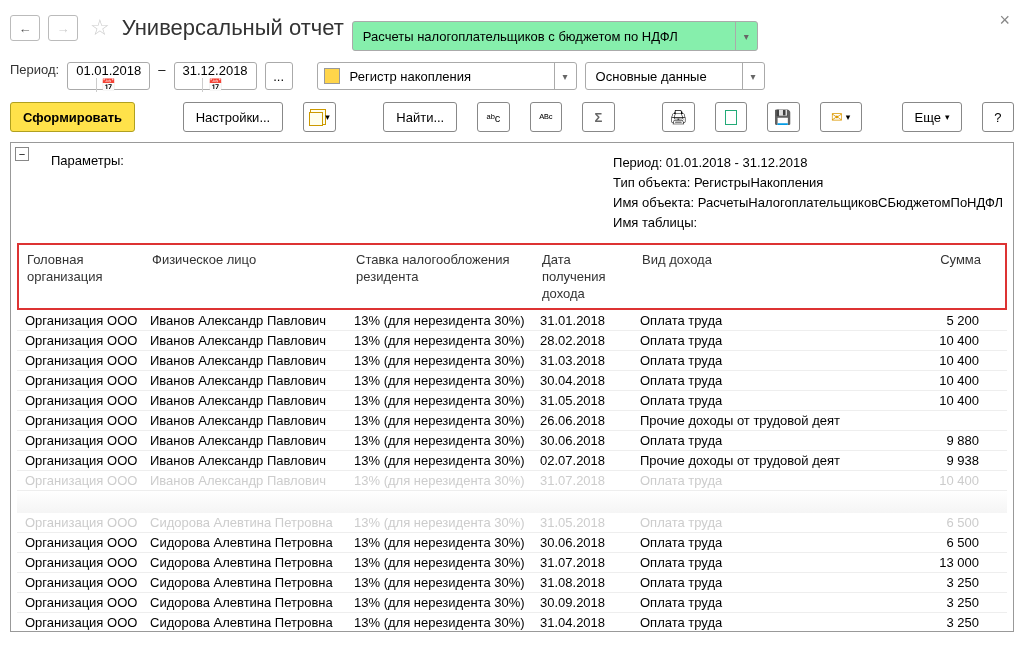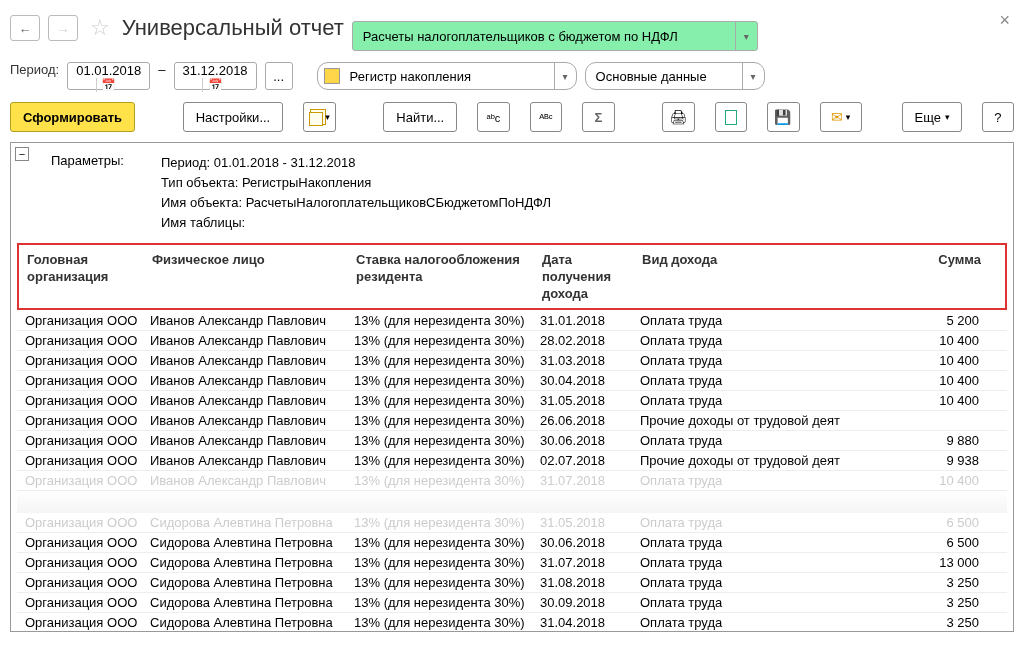--- a/index.html
+++ b/index.html
@@ -105,21 +105,21 @@
   height: 28px;
   min-width: 28px;
   padding: 0 6px;
   display: flex;
   align-items: center;
   justify-content: center;
   background: #fff;
 }
 .combo-reg {
   border: 1px solid #aaa;
-  border-radius: 11px;
+  border-radius: 3px;
   height: 28px;
   display: flex;
   align-items: center;
 }
 .combo-reg-icon {
   width: 16px;
   height: 16px;
   background: #ffd54a;
   border: 1px solid #999;
   margin-left: 6px;
@@ -166,30 +166,30 @@
   height: 14px;
   border: 1px solid #888;
   font-size: 11px;
   line-height: 12px;
   text-align: center;
 }
 .params-block {
   padding: 10px 10px 10px 40px;
   display: flex;
   gap: 20px;
+  justify-content: space-between;
 }
 .params-label { min-width: 90px; }
 .params-lines div { line-height: 20px; }
 .grid-wrap { padding: 0 6px; }
 .header-row {
   display: flex;
   border: 2px solid #d33;
   background: #fff;
   margin-bottom: 1px;
-  font-weight: bold;
 }
 .header-cell {
   padding: 6px 8px;
   color: #333;
   line-height: 17px;
 }
 .c1 { width: 125px; }
 .c2 { width: 204px; }
 .c3 { width: 186px; }
 .c4 { width: 100px; }

